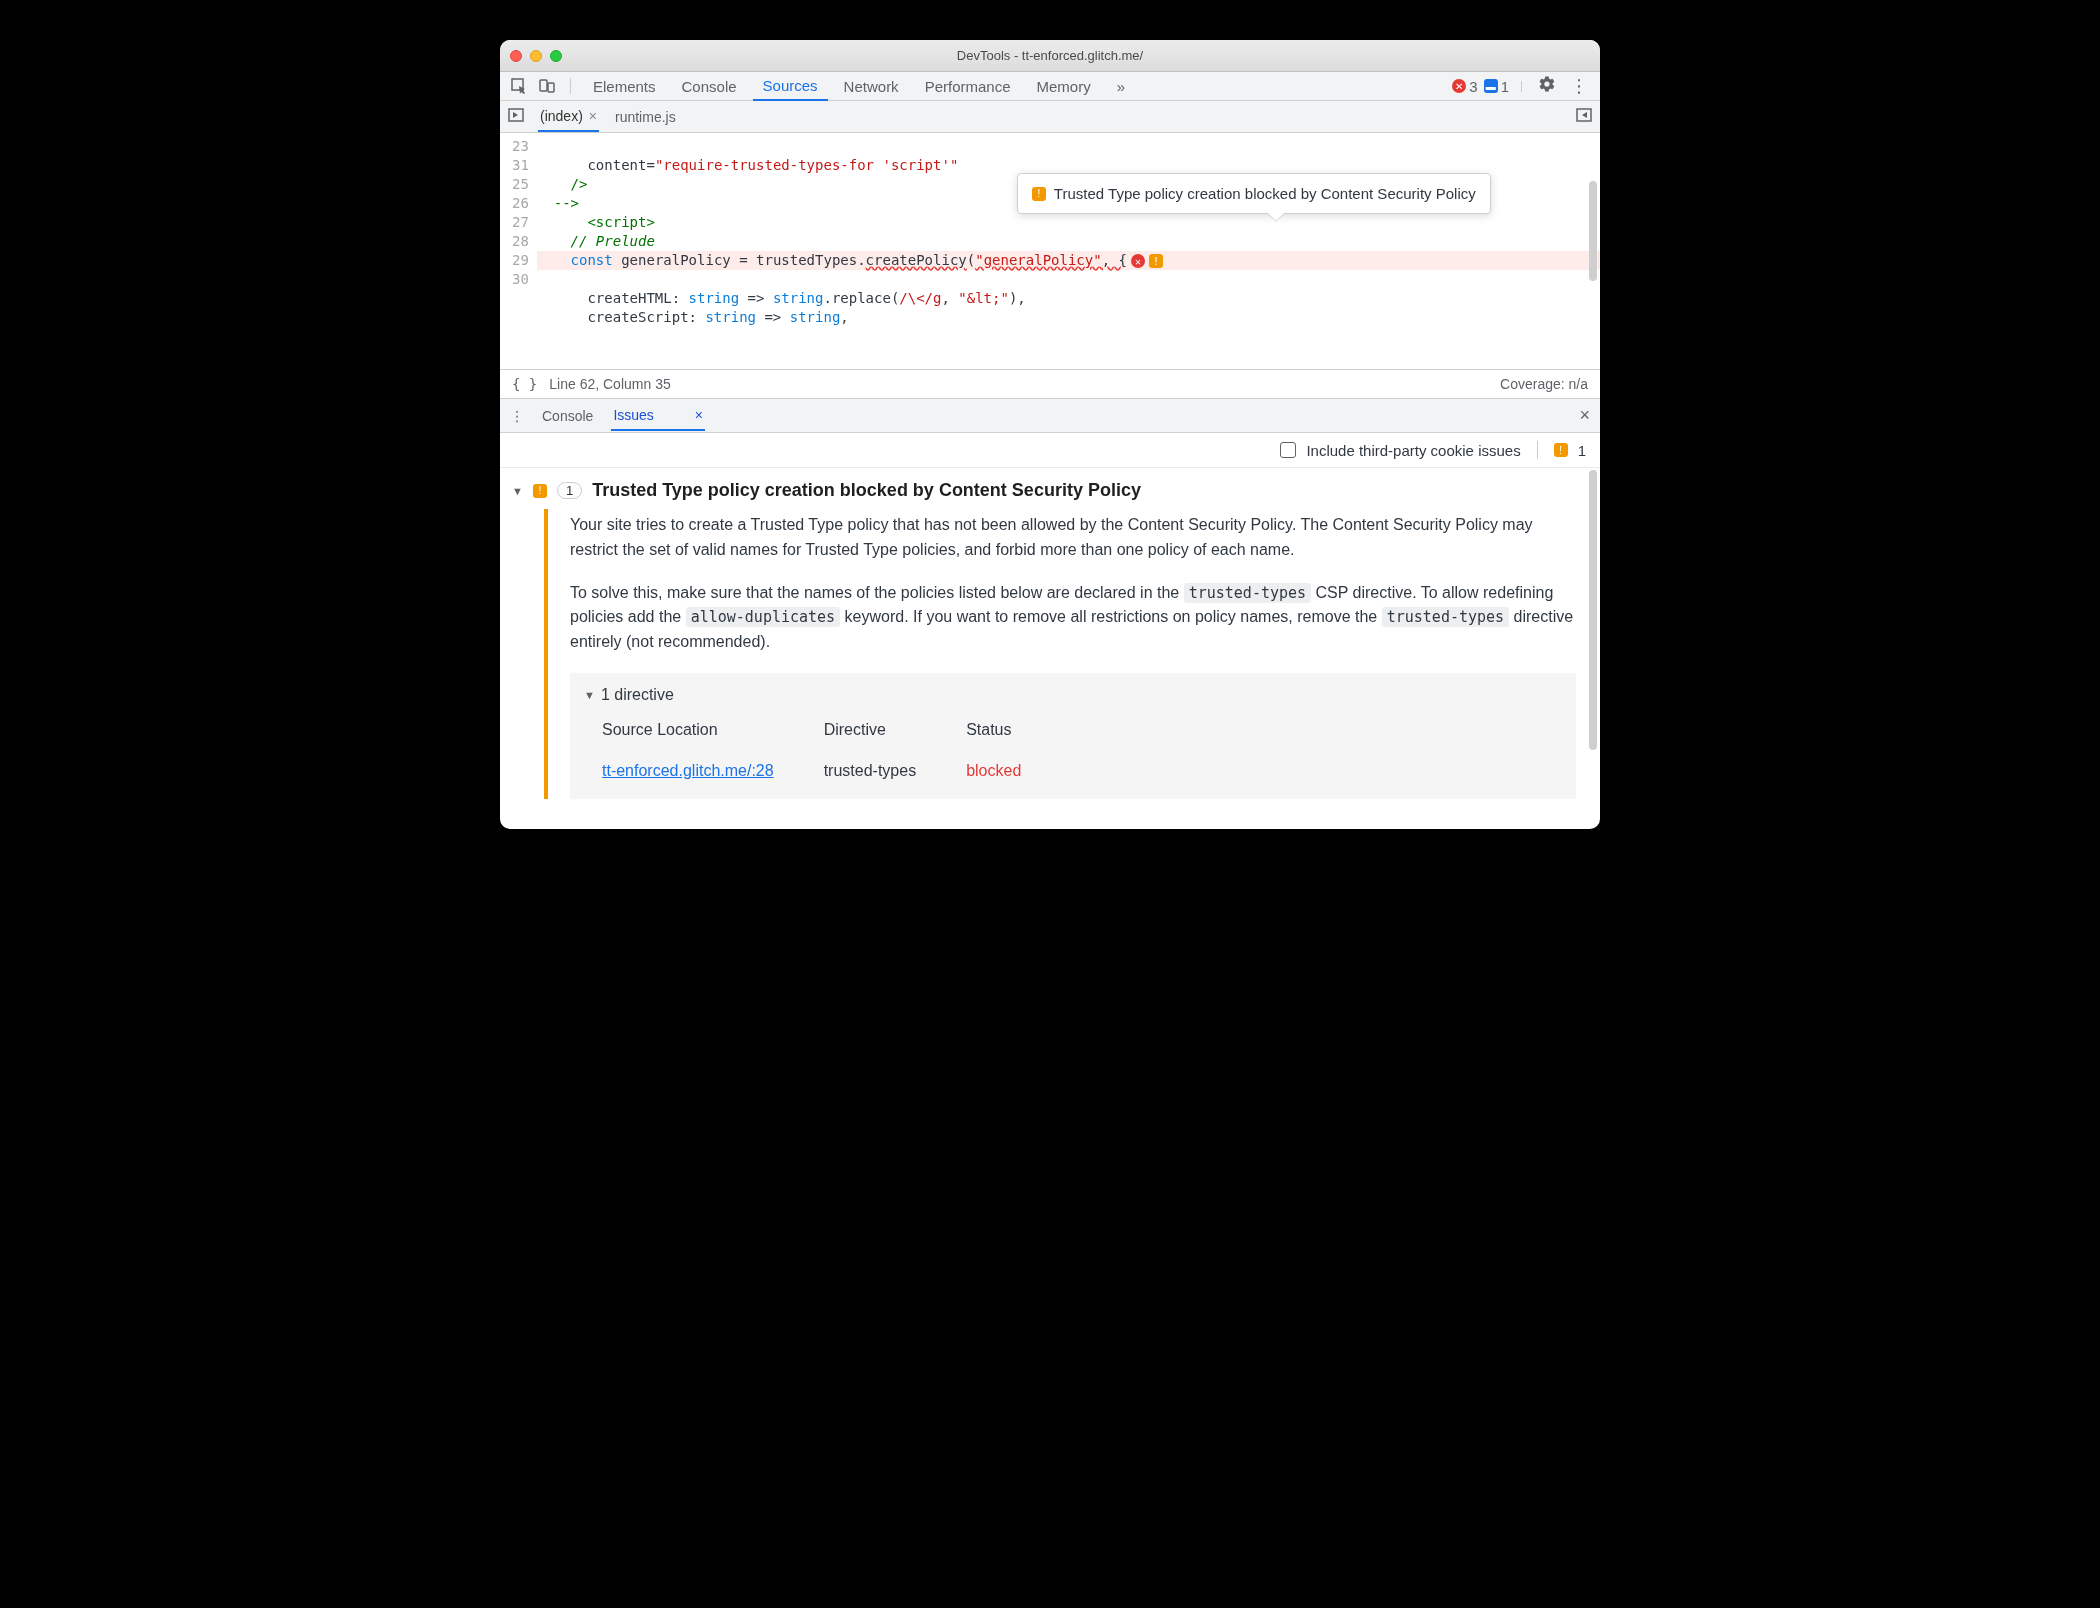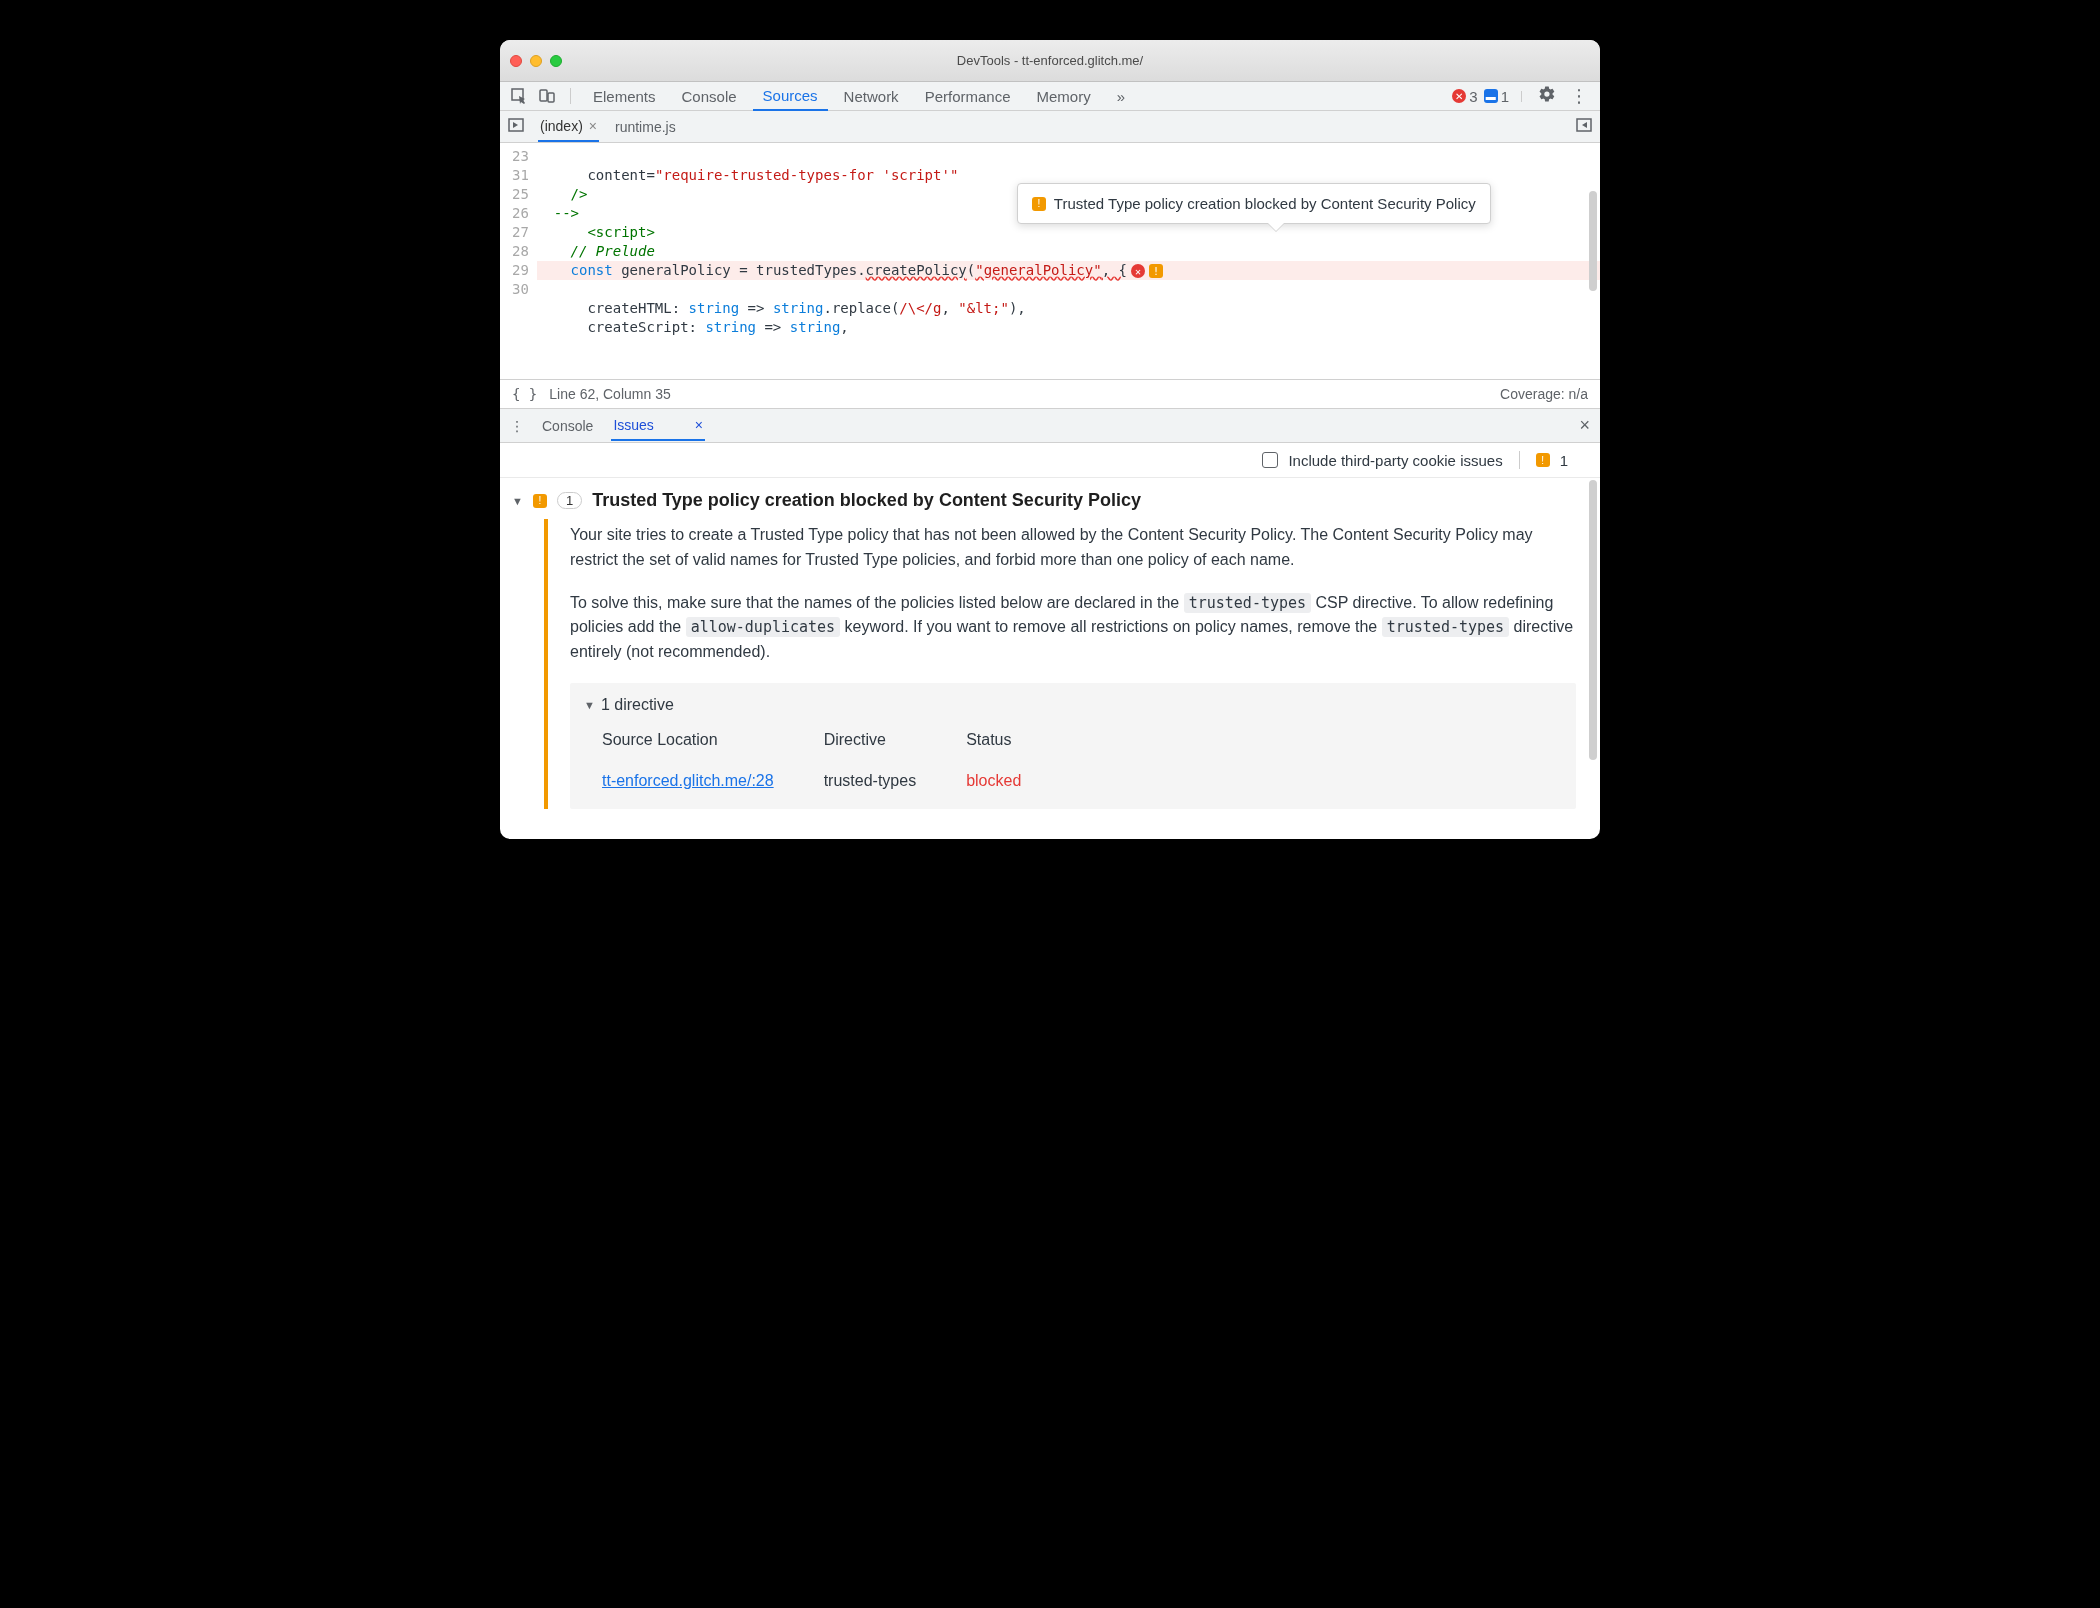--- a/index.html
+++ b/index.html
@@ -15,21 +15,21 @@
   .window {
     width:1100px;
     background:#fff;
     border-radius:10px;
     overflow:hidden;
     box-shadow:0 30px 60px rgba(0,0,0,.5);
     position:relative;
   }
   
   .titlebar {
-    height:42px;
+    height:32px;
     background:linear-gradient(#ececec,#dcdcdc);
     border-bottom:1px solid #c1c1c1;
     display:flex; align-items:center;
     padding:0 10px;
     position:relative;
   }
   .traffic { display:flex; gap:8px; position:absolute; left:10px; }
   .traffic .dot { width:12px; height:12px; border-radius:50%; }
   .dot.red{background:#ff5f57;border:1px solid #e1483e;}
   .dot.yellow{background:#ffbd2e;border:1px solid #dea022;}
@@ -119,21 +119,21 @@
   
   .drawertabs{
     height:34px;border-bottom:1px solid #d0d0d0;display:flex;align-items:center;padding:0 10px;gap:16px;
     background:#f1f3f4;font-size:14px;color:#5f6368;
   }
   .drawertabs .dtab{padding:6px 2px;display:flex;align-items:center;gap:6px;}
   .drawertabs .dtab.active{color:#1d4ed8;border-bottom:2px solid #1a73e8;gap:41px;}
   .drawertabs .dright{margin-left:auto;}
   .filterrow{
     display:flex;align-items:center;justify-content:flex-end;gap:10px;
-    padding:8px 32px;border-bottom:1px solid #eaeaea;font-size:15px;color:#303942;
+    padding:8px 14px;border-bottom:1px solid #eaeaea;font-size:15px;color:#303942;
   }
   .filterrow .chk{width:16px;height:16px;border:1.5px solid #5f6368;border-radius:3px;}
   .filterrow .sep2{width:1px;height:18px;background:#ccc;margin:0 6px;}
   
   .issue {
     padding:12px 24px 30px 12px;
     position:relative;
   }
   .issue-head{display:flex;align-items:center;gap:10px;margin-bottom:8px;}
   .tri{color:#5f6368;font-size:11px;}

